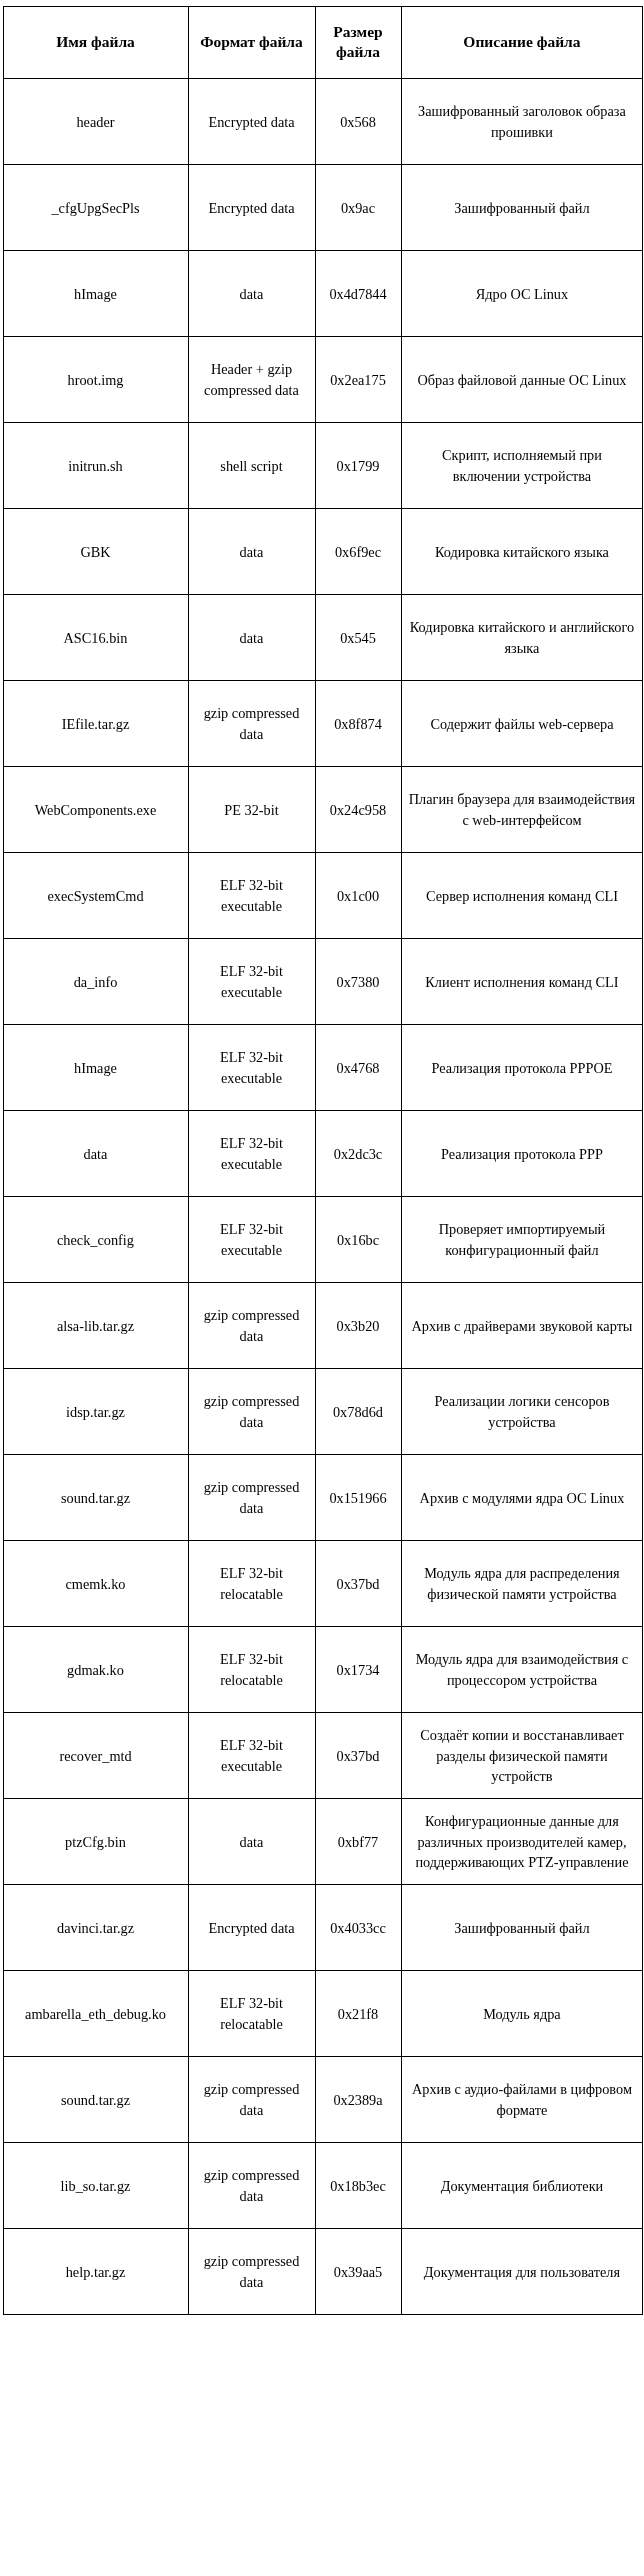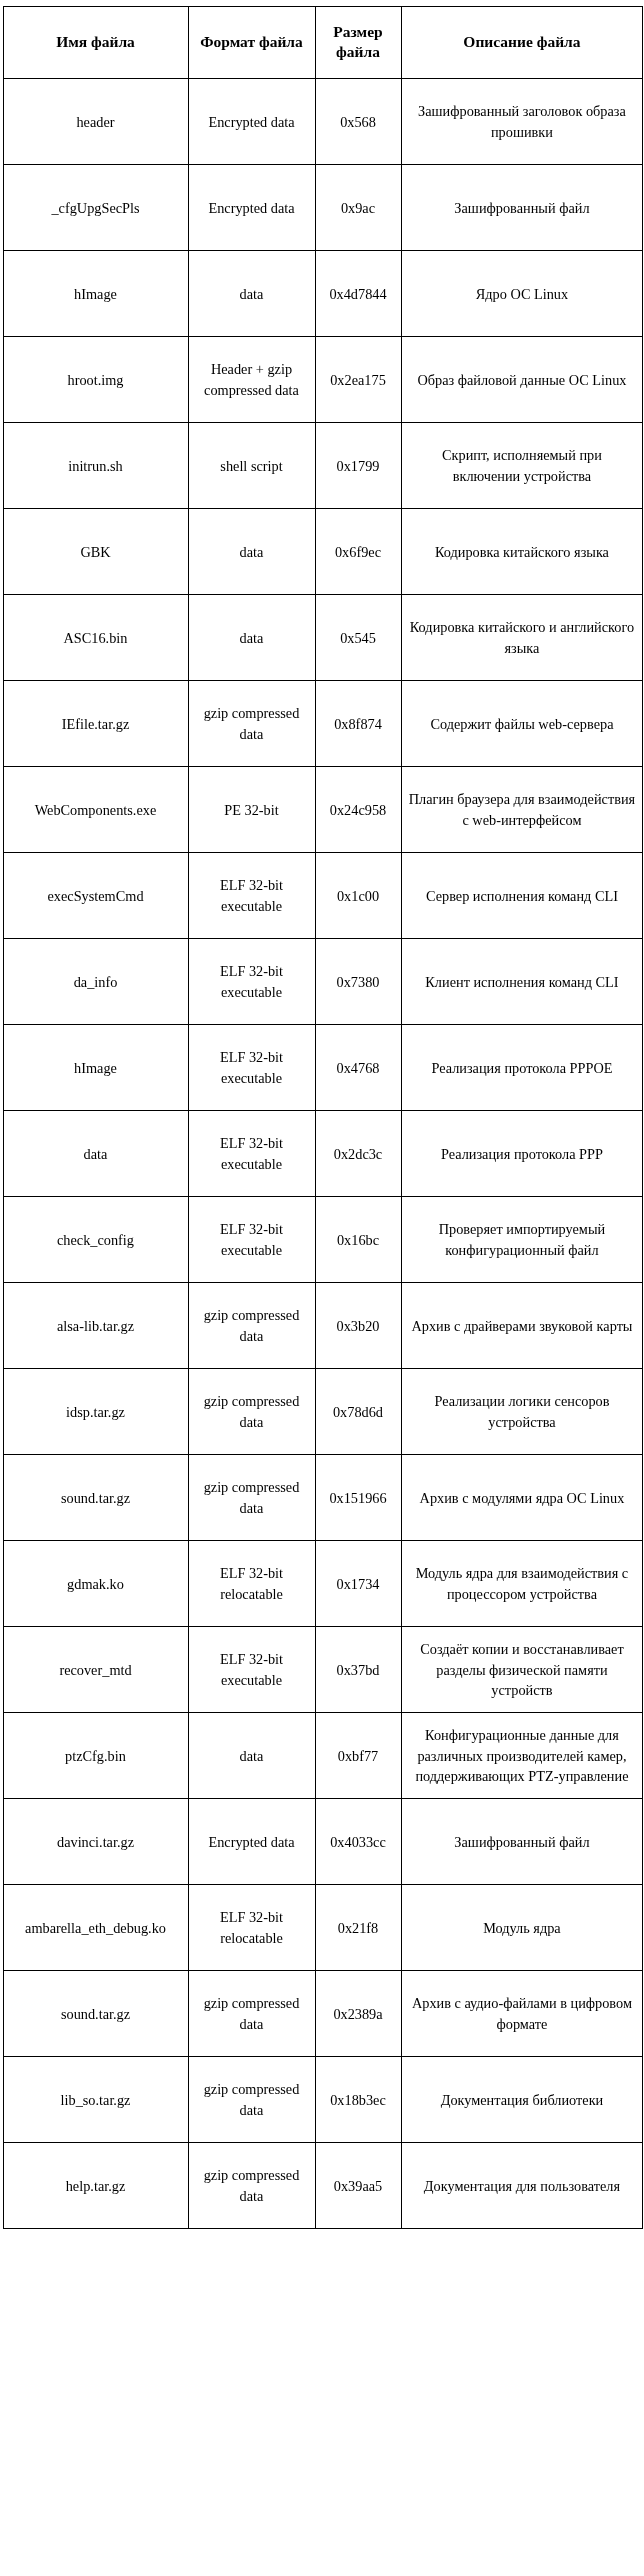--- a/index.html
+++ b/index.html
@@ -168,20 +168,26 @@
     <td class="cell-size">0x78d6d</td>
     <td class="cell-desc">Реализации логики сенсоров устройства</td>
   </tr>
         <tr>
     <td class="cell-name">sound.tar.gz</td>
     <td class="cell-format">gzip compressed data</td>
     <td class="cell-size">0x151966</td>
     <td class="cell-desc">Архив с модулями ядра ОС Linux</td>
   </tr>
         <tr>
+    <td class="cell-name">cmemk.ko</td>
+    <td class="cell-format">ELF 32-bit relocatable</td>
+    <td class="cell-size">0x37bd</td>
+    <td class="cell-desc">Модуль ядра для распределения физической памяти устройства</td>
+  </tr>
+        <tr>
     <td class="cell-name">gdmak.ko</td>
     <td class="cell-format">ELF 32-bit relocatable</td>
     <td class="cell-size">0x1734</td>
     <td class="cell-desc">Модуль ядра для взаимодействия с процессором устройства</td>
   </tr>
         <tr>
     <td class="cell-name">recover_mtd</td>
     <td class="cell-format">ELF 32-bit executable</td>
     <td class="cell-size">0x37bd</td>
     <td class="cell-desc">Создаёт копии и восстанавливает разделы физической памяти устройств</td>

